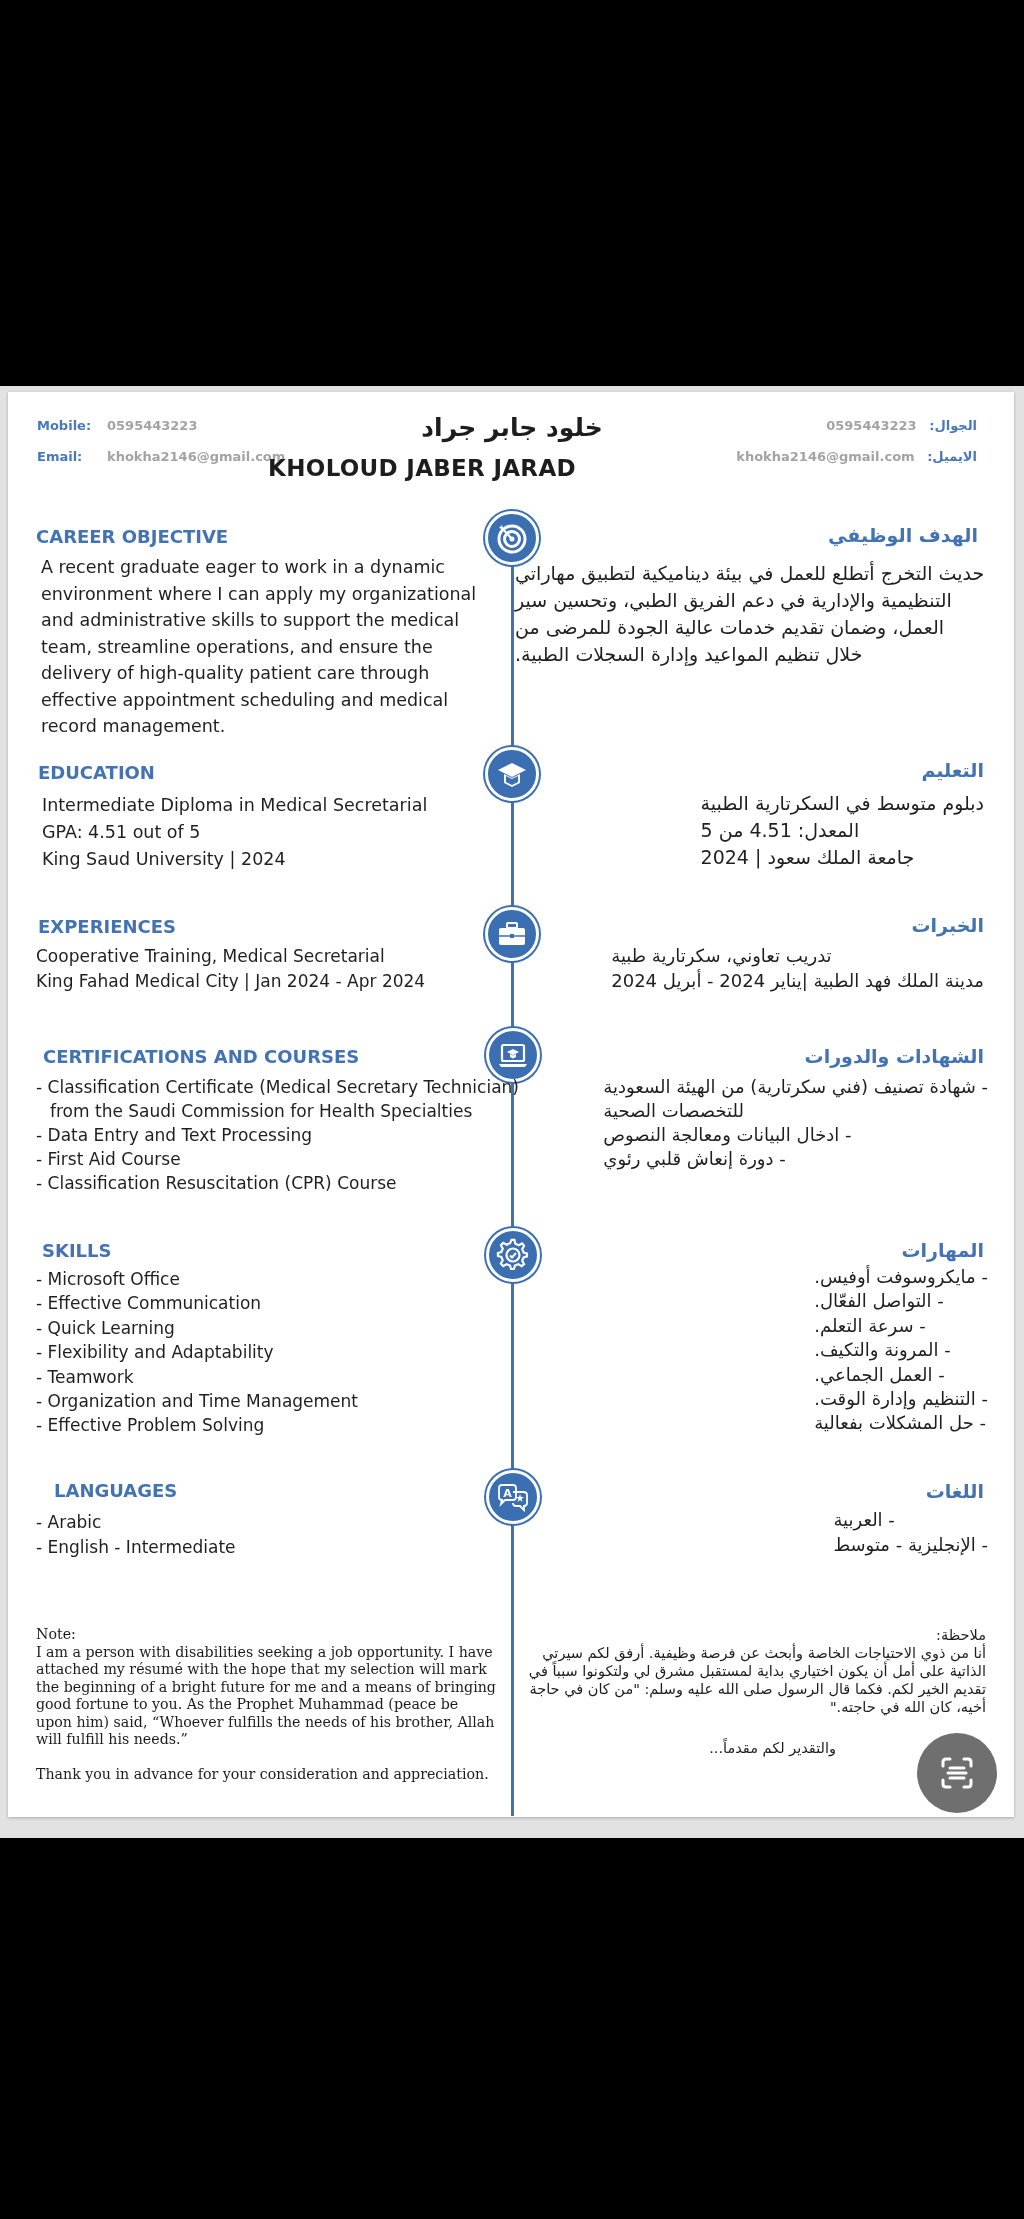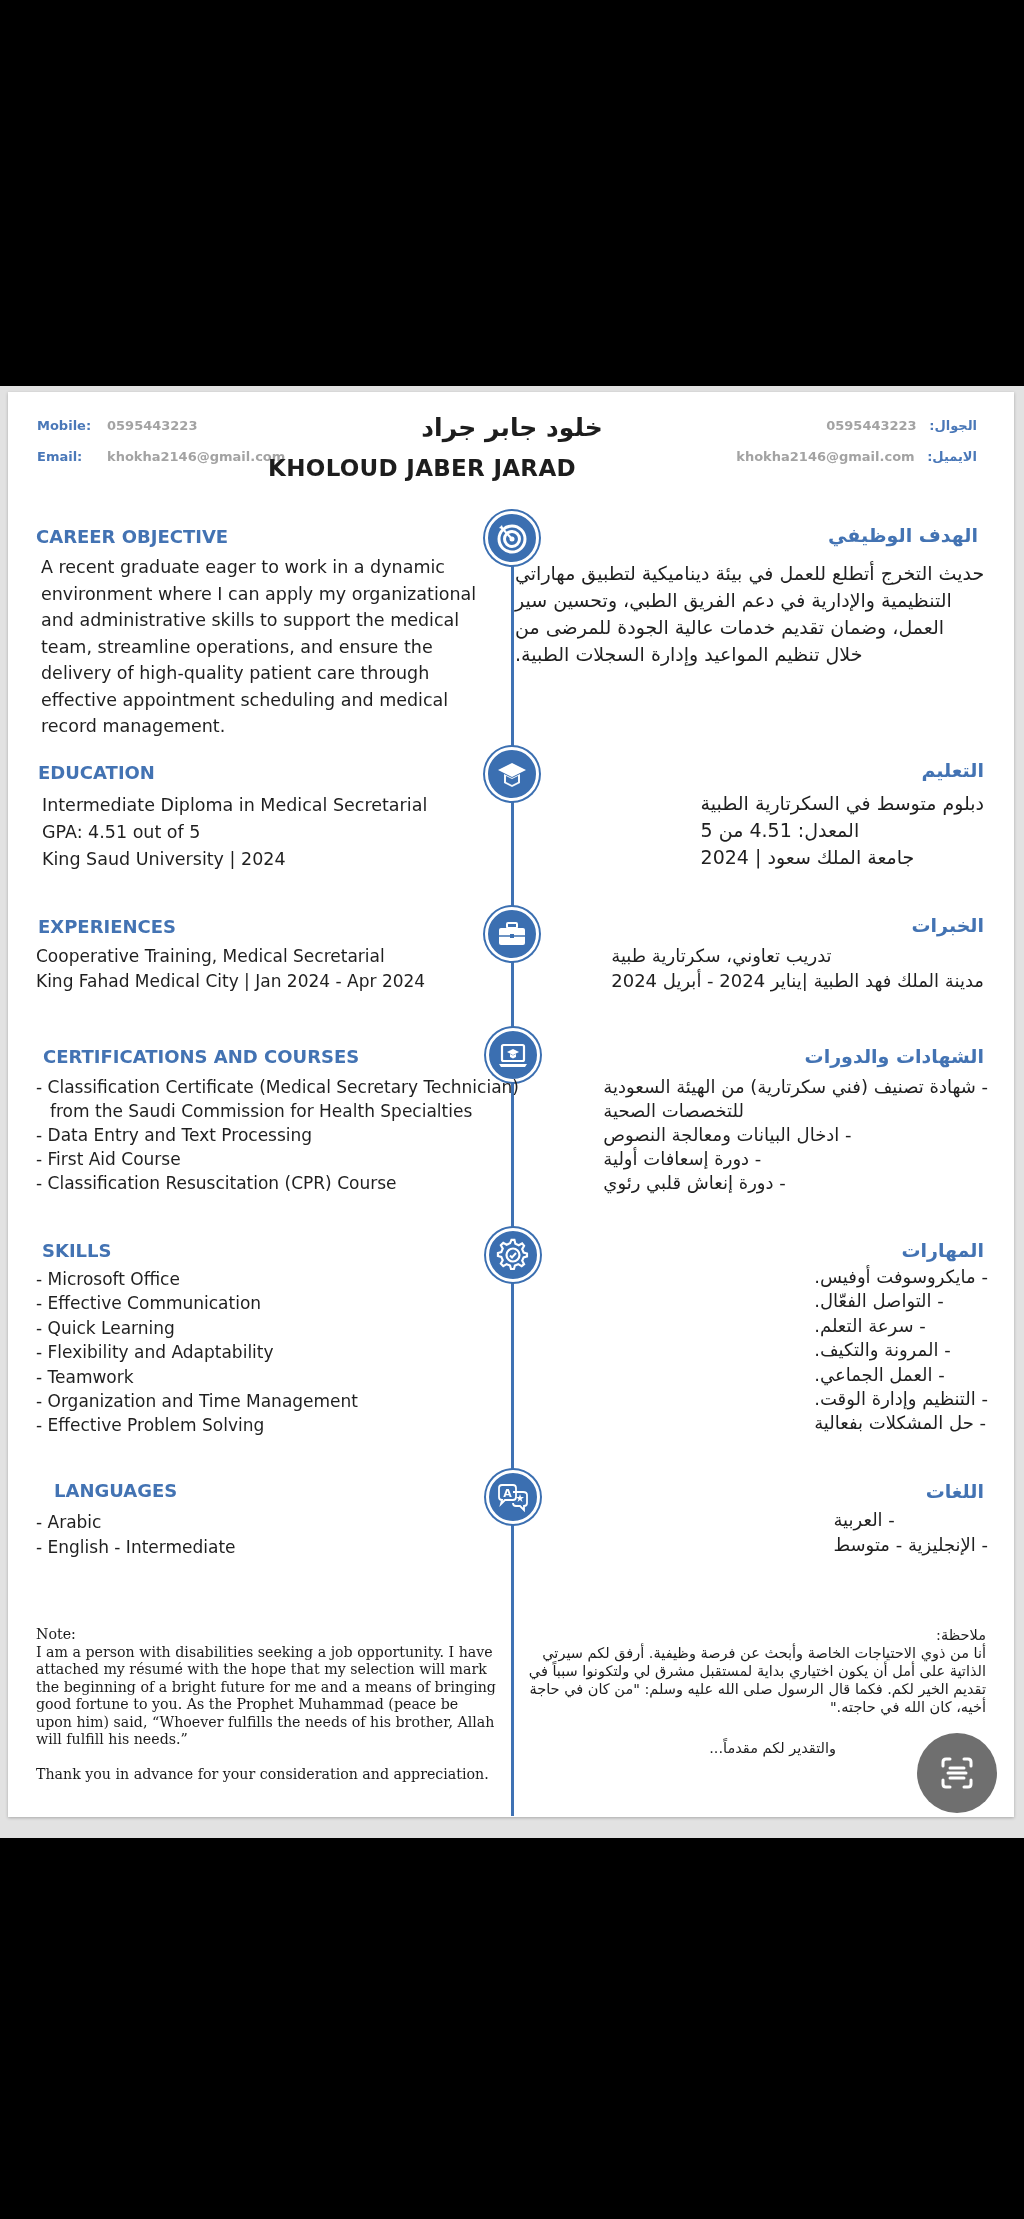--- a/index.html
+++ b/index.html
@@ -137,21 +137,20 @@
   <div>- Classification Certificate (Medical Secretary Technician)</div>
   <div style="padding-left:14px;">  from the Saudi Commission for Health Specialties</div>
   <div>- Data Entry and Text Processing</div>
   <div>- First Aid Course</div>
   <div>- Classification Resuscitation (CPR) Course</div>
 </div>
 <div class="ar-block list-ar" style="right:36px; top:1075px; font-size:18px; line-height:24px;">
   <div>- شهادة تصنيف (فني سكرتارية) من الهيئة السعودية</div>
   <div style="padding-right:14px;">للتخصصات الصحية</div>
   <div>- ادخال البيانات ومعالجة النصوص</div>
-  <div>- دورة إسعافات أولية</div>
   <div>- دورة إنعاش قلبي رئوي</div>
 </div>
 
 <div class="h-en" style="left:42px; top:1240px;">SKILLS</div>
 <div class="h-ar" style="right:40px; top:1239px;">المهارات</div>
 <div class="icon-circle" style="left:486px; top:1228px;">
   <svg viewBox="0 0 34 34">
       <g fill="none" stroke="#fff" stroke-width="2.2">
         <path d="M17 3 L20 3 L21 7 L24.5 8.5 L28 6.5 L30 9 L28 12.5 L29.5 16 L33 17 L33 20 L29.5 21 L28 24.5 L30 28 L27.5 30 L24 28 L20.5 29.5 L19.5 33 L16.5 33 L15.5 29.5 L12 28 L8.5 30 L6 27.5 L8 24 L6.5 20.5 L3 19.5 L3 16.5 L6.5 15.5 L8 12 L6 8.5 L8.5 6 L12 8 L15.5 6.5 Z" transform="translate(-1,-1) scale(0.97)"></path>
         <circle cx="17" cy="17" r="6.5"></circle>

